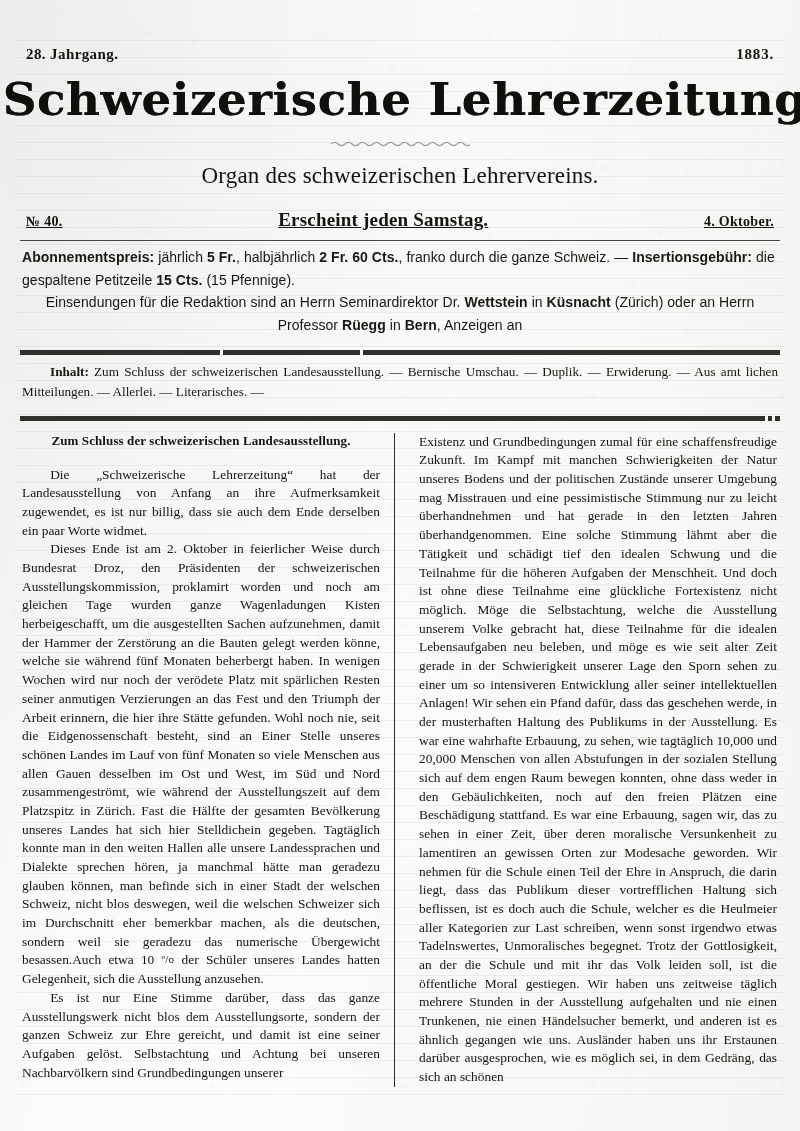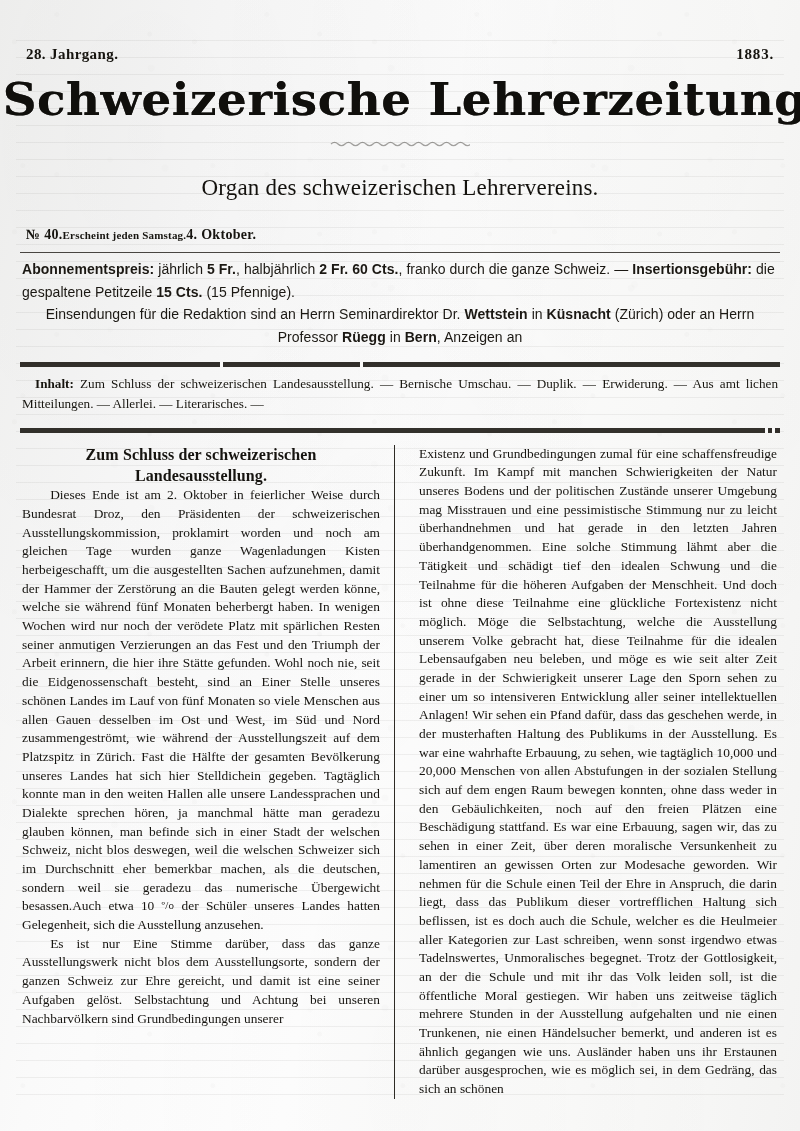--- a/index.html
+++ b/index.html
@@ -100,37 +100,38 @@
     width: 140px;
     height: 10px;
     opacity: 0.42;
   }
 
   .masthead-subtitle {
     font-family: "Liberation Serif", "DejaVu Serif", serif;
     font-size: 23px;
     letter-spacing: 0.2px;
     color: #14120e;
-    margin-top: 12px;
+    margin-top: 0;
   }
 
   
   .issueline {
     display: flex;
-    justify-content: flex-start;
+    justify-content: space-between;
     align-items: baseline;
-    margin-top: 26px;
+    margin-top: 20px;
     padding: 0 8px;
     font-family: "Liberation Serif", "DejaVu Serif", serif;
     font-weight: bold;
     font-size: 14px;
     color: #16140f;
+    text-decoration: underline;
   }
   .issueline .issue-no { letter-spacing: 0.3px; }
-  .issueline .frequency { font-size: 11px; letter-spacing: 0.2px; }
+  .issueline .frequency { font-size: 19px; letter-spacing: 0.2px; }
   .issueline .date { letter-spacing: 0.3px; }
 
   
   .rule-thin {
     height: 1px;
     background: #2a2722;
     margin: 9px 2px 0 2px;
     opacity: 0.85;
   }
 
@@ -161,21 +162,21 @@
   .inhalt {
     font-family: "Liberation Serif", "DejaVu Serif", serif;
     font-size: 13.2px;
     line-height: 1.52;
     color: #17150f;
     padding: 7px 4px 6px 4px;
     text-align: justify;
   }
   .inhalt .lbl {
     font-weight: bold;
-    margin-left: 13px;
+    margin-left: 28px;
   }
 
   
   .imprint {
     font-family: "Liberation Sans", "DejaVu Sans", sans-serif;
     font-size: 14px;
     line-height: 1.62;
     color: #1b1813;
     padding: 5px 4px 5px 4px;
     letter-spacing: 0.05px;
@@ -199,23 +200,23 @@
     color: #161410;
     text-align: justify;
     text-justify: inter-word;
     hyphens: manual;
   }
   .col-left  { padding-right: 14px; }
   .col-right { padding-left: 24px; border-left: 1px solid #2e2b25; }
 
   .article-head {
     font-weight: bold;
-    font-size: 16px;
+    font-size: 13px;
     text-align: center;
-    margin: 0 0 0 0;
+    margin: 0 0 16px 0;
     letter-spacing: 0.1px;
     line-height: 1.3;
   }
 
   .col p {
     margin: 0;
     text-indent: 2.1em;
   }
   .col p.cont { text-indent: 0; }
 
@@ -276,20 +277,21 @@
     <div class="inhalt">
       <span class="lbl">Inhalt:</span><span> Zum Schluss der schweizerischen Landesausstellung. — Bernische Umschau. — Duplik. — Erwiderung. — Aus amt lichen Mitteilungen. — Allerlei. — Literarisches. —</span>
     </div>
 
     <div class="rule-orn bottom"></div>
 
     <div class="body-cols">
 
       <div class="col col-left">
         <h1 class="article-head">Zum Schluss der schweizerischen Landesausstellung.</h1>
+        <p>Die „Schweizerische Lehrerzeitung“ hat der Landesausstellung von Anfang an ihre Aufmerksamkeit zugewendet, es ist nur billig, dass sie auch dem Ende derselben ein paar Worte widmet.</p>
         <p><span>Dieses Ende ist am 2. Oktober in feierlicher Weise durch Bundesrat Droz, den Präsidenten der schweizerischen Ausstellungskommission, proklamirt worden und noch am gleichen Tage wurden ganze Wagenladungen Kisten herbeigeschafft, um die ausgestellten Sachen aufzunehmen, damit der Hammer der Zerstörung an die Bauten gelegt werden könne, welche sie während fünf Monaten beherbergt haben. In wenigen Wochen wird nur noch der verödete Platz mit spärlichen Resten seiner anmutigen Verzierungen an das Fest und den Triumph der Arbeit erinnern, die hier ihre Stätte gefunden. Wohl noch nie, seit die Eidgenossenschaft besteht, sind an Einer Stelle unseres schönen Landes im Lauf von fünf Monaten so viele Menschen aus allen Gauen desselben im Ost und West, im Süd und Nord zusammengeströmt, wie während der Ausstellungszeit auf dem Platzspitz in Zürich. Fast die Hälfte der gesamten Bevölkerung unseres Landes hat sich hier Stelldichein gegeben. Tagtäglich konnte man in den weiten Hallen alle unsere Landessprachen und Dialekte sprechen hören, ja manchmal hätte man geradezu glauben können, man befinde sich in einer Stadt der welschen Schweiz, nicht blos deswegen, weil die welschen Schweizer sich im Durchschnitt eher bemerkbar machen, als die deutschen, sondern weil sie geradezu das numerische Übergewicht besassen.</span><span>Auch etwa 10 </span><span class="pct">º/o</span><span> der Schüler unseres Landes hatten Gelegenheit, sich die Ausstellung anzusehen.</span></p>
         <p>Es ist nur Eine Stimme darüber, dass das ganze Ausstellungswerk nicht blos dem Ausstellungsorte, sondern der ganzen Schweiz zur Ehre gereicht, und damit ist eine seiner Aufgaben gelöst. Selbstachtung und Achtung bei unseren Nachbarvölkern sind Grundbedingungen unserer</p>
       </div>
 
       <div class="col col-right">
         <p class="cont">Existenz und Grundbedingungen zumal für eine schaffensfreudige Zukunft. Im Kampf mit manchen Schwierigkeiten der Natur unseres Bodens und der politischen Zustände unserer Umgebung mag Misstrauen und eine pessimistische Stimmung nur zu leicht überhandnehmen und hat gerade in den letzten Jahren überhandgenommen. Eine solche Stimmung lähmt aber die Tätigkeit und schädigt tief den idealen Schwung und die Teilnahme für die höheren Aufgaben der Menschheit. Und doch ist ohne diese Teilnahme eine glückliche Fortexistenz nicht möglich. Möge die Selbstachtung, welche die Ausstellung unserem Volke gebracht hat, diese Teilnahme für die idealen Lebensaufgaben neu beleben, und möge es wie seit alter Zeit gerade in der Schwierigkeit unserer Lage den Sporn sehen zu einer um so intensiveren Entwicklung aller seiner intellektuellen Anlagen! Wir sehen ein Pfand dafür, dass das geschehen werde, in der musterhaften Haltung des Publikums in der Ausstellung. Es war eine wahrhafte Erbauung, zu sehen, wie tagtäglich 10,000 und 20,000 Menschen von allen Abstufungen in der sozialen Stellung sich auf dem engen Raum bewegen konnten, ohne dass weder in den Gebäulichkeiten, noch auf den freien Plätzen eine Beschädigung stattfand. Es war eine Erbauung, sagen wir, das zu sehen in einer Zeit, über deren moralische Versunkenheit zu lamentiren an gewissen Orten zur Modesache geworden. Wir nehmen für die Schule einen Teil der Ehre in Anspruch, die darin liegt, dass das Publikum dieser vortrefflichen Haltung sich beflissen, ist es doch auch die Schule, welcher es die Heulmeier aller Kategorien zur Last schreiben, wenn sonst irgendwo etwas Tadelnswertes, Unmoralisches begegnet. Trotz der Gottlosigkeit, an der die Schule und mit ihr das Volk leiden soll, ist die öffentliche Moral gestiegen. Wir haben uns zeitweise täglich mehrere Stunden in der Ausstellung aufgehalten und nie einen Trunkenen, nie einen Händelsucher bemerkt, und anderen ist es ähnlich gegangen wie uns. Ausländer haben uns ihr Erstaunen darüber ausgesprochen, wie es möglich sei, in dem Gedräng, das sich an schönen</p>
       </div>
 
     </div>
 

